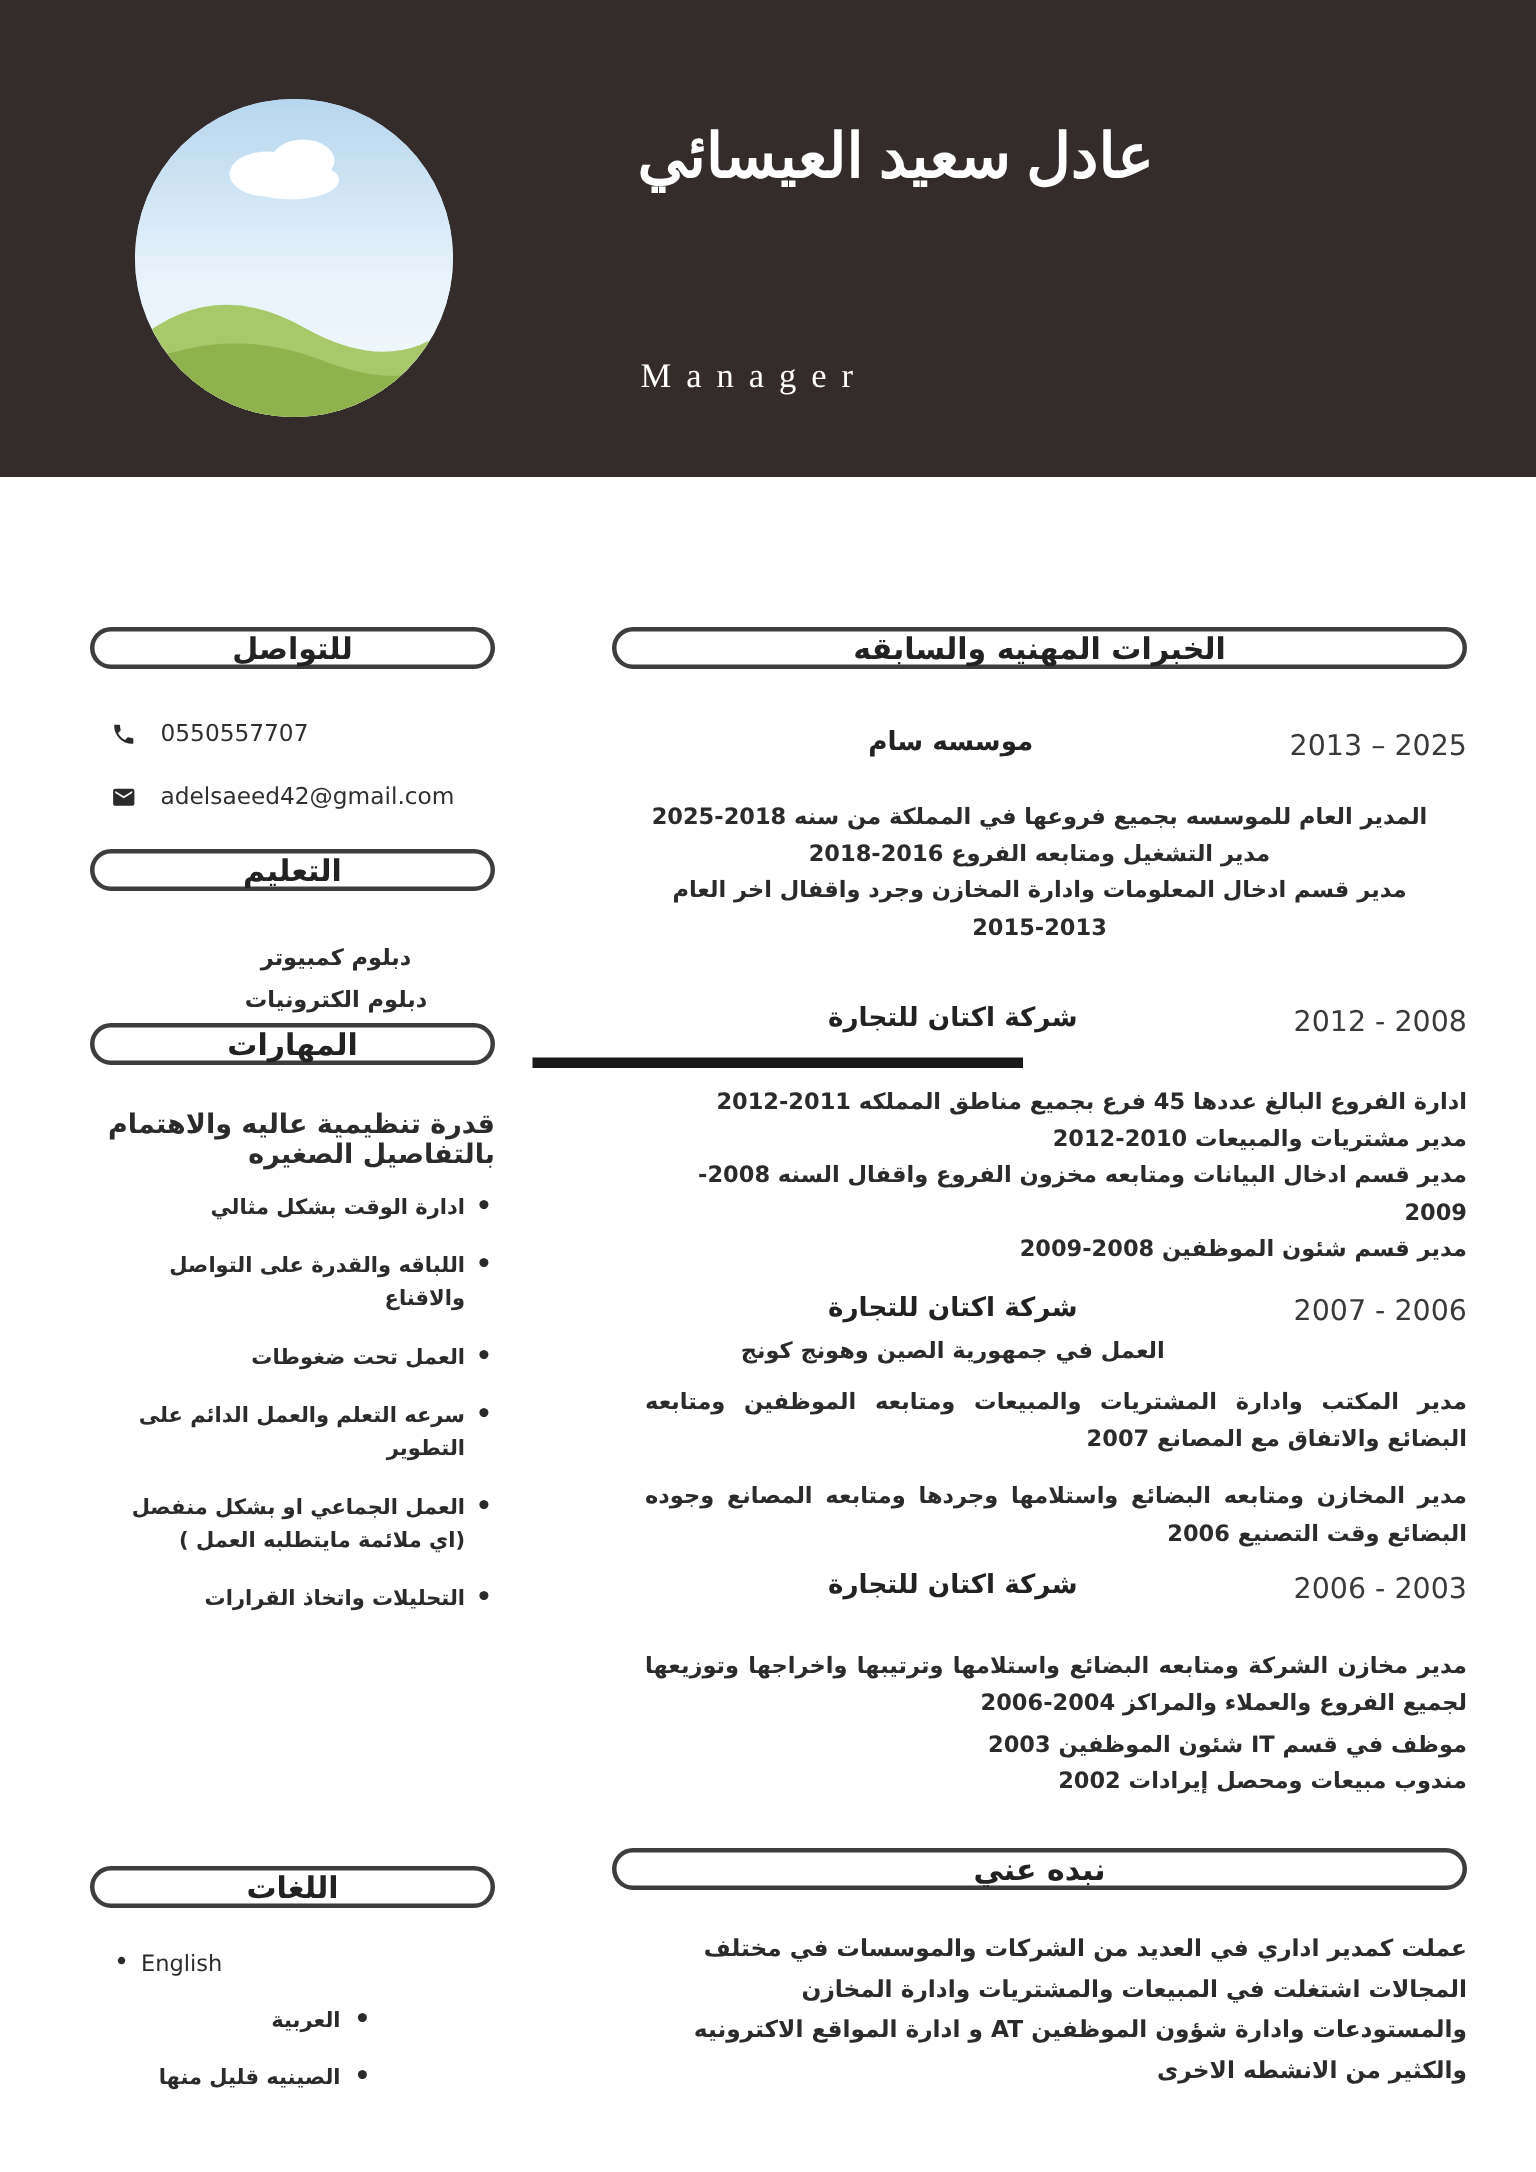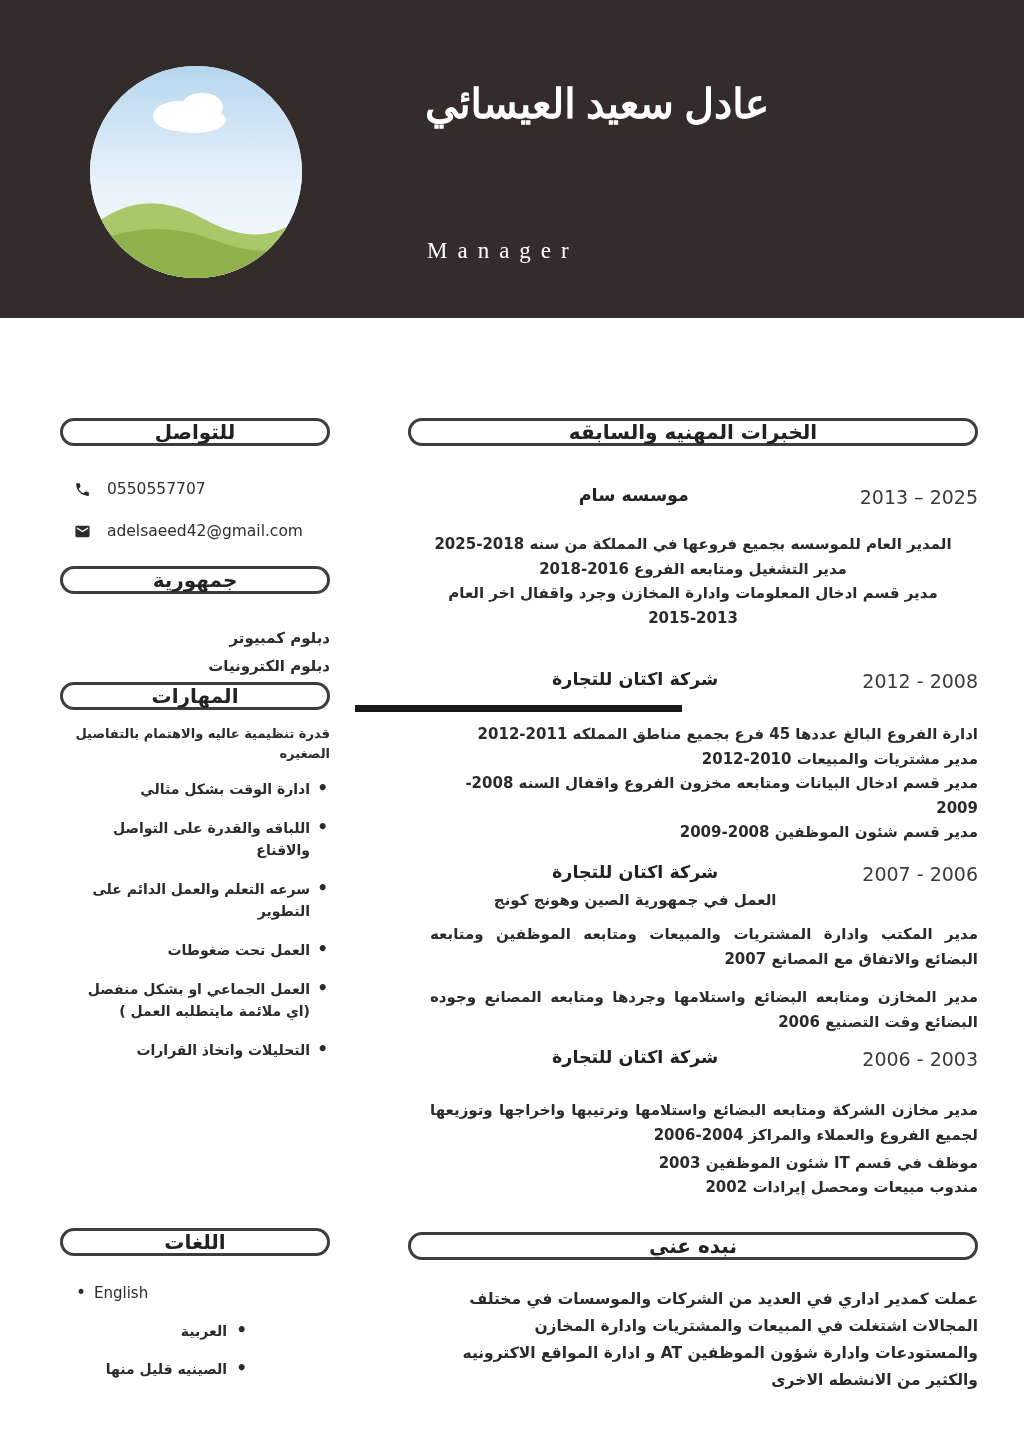--- a/index.html
+++ b/index.html
@@ -16,23 +16,23 @@
 
   
   .pill { border:3px solid #3d3d3d; border-radius:999px; height:28px; display:flex; align-items:center; justify-content:center; font-size:20px; font-weight:bold; color:#222222; background:#ffffff; }
 
   
   .sidebar { position:absolute; top:418px; left:60px; width:270px; direction:rtl; }
   .contact-row { direction:ltr; display:flex; align-items:center; gap:16px; margin:34px 0 0 14px; font-size:15.5px; color:#2f2f2f; }
   .contact-row + .contact-row { margin-top:24px; }
   .cicon svg { display:block; width:17px; height:17px; fill:#2b2b2b; }
   .edu-pill { margin-top:26px; }
-  .edu-lines { margin-top:30px; text-align:right; padding-left:58px; font-size:15px; font-weight:bold; line-height:28px; }
+  .edu-lines { margin-top:30px; text-align:center; padding-left:58px; font-size:15px; font-weight:bold; line-height:28px; }
   .skills-pill { margin-top:2px; }
-  .skills-intro { margin-top:14px; text-align:right; font-size:13px; font-weight:bold; line-height:20px; }
+  .skills-intro { margin-top:30px; text-align:right; font-size:18px; font-weight:bold; line-height:20px; }
   .skill-list { margin-top:14px; list-style:none; }
   .skill-list li { position:relative; padding-left:6px; padding-right:20px; margin-bottom:17px; font-size:14px; font-weight:bold; line-height:22px; text-align:right; }
   .skill-list li::before { content:"•"; position:absolute; right:2px; top:-1px; font-size:17px; }
   .lang-pill { margin-top:167px; }
   .lang-list { margin-top:26px; list-style:none; }
   .lang-list li { margin-bottom:16px; line-height:22px; }
   .lang-en { direction:ltr; text-align:left; padding-left:34px; position:relative; font-size:15px; color:#2b2b2b; }
   .lang-en::before { content:"•"; position:absolute; left:16px; top:-1px; font-size:17px; }
   .lang-ar { position:relative; padding-right:20px; margin-right:83px; font-size:14px; font-weight:bold; text-align:right; }
   .lang-ar::before { content:"•"; position:absolute; right:0; top:-1px; font-size:17px; }
@@ -100,36 +100,36 @@
     <div class="contact-row">
       <span class="cicon">
         <svg viewBox="0 0 24 24">
             <path d="M20 4H4c-1.1 0-1.99.9-1.99 2L2 18c0 1.1.9 2 2 2h16c1.1 0 2-.9 2-2V6c0-1.1-.9-2-2-2zm0 4l-8 5-8-5V6l8 5 8-5v2z"></path>
           </svg>
       </span>
       <span>adelsaeed42@gmail.com</span>
     </div>
 
     <div class="pill edu-pill">
-      <span>جمهورية</span>
+      <span>التعليم</span>
     </div>
     <div class="edu-lines">
       <div>دبلوم كمبيوتر</div>
       <div>دبلوم الكترونيات</div>
     </div>
 
     <div class="pill skills-pill">
       <span>المهارات</span>
     </div>
     <div class="skills-intro">قدرة تنظيمية عاليه والاهتمام بالتفاصيل الصغيره</div>
     <ul class="skill-list">
       <li>ادارة الوقت بشكل مثالي</li>
       <li>اللباقه والقدرة على التواصل والاقناع</li>
+      <li>العمل تحت ضغوطات</li>
       <li>سرعه التعلم والعمل الدائم على التطوير</li>
-      <li>العمل تحت ضغوطات</li>
       <li>العمل الجماعي او بشكل منفصل (اي ملائمة مايتطلبه العمل )</li>
       <li>التحليلات واتخاذ القرارات</li>
     </ul>
 
     <div class="pill lang-pill">
       <span>اللغات</span>
     </div>
     <ul class="lang-list">
       <li class="lang-en">English</li>
       <li class="lang-ar">العربية</li>

